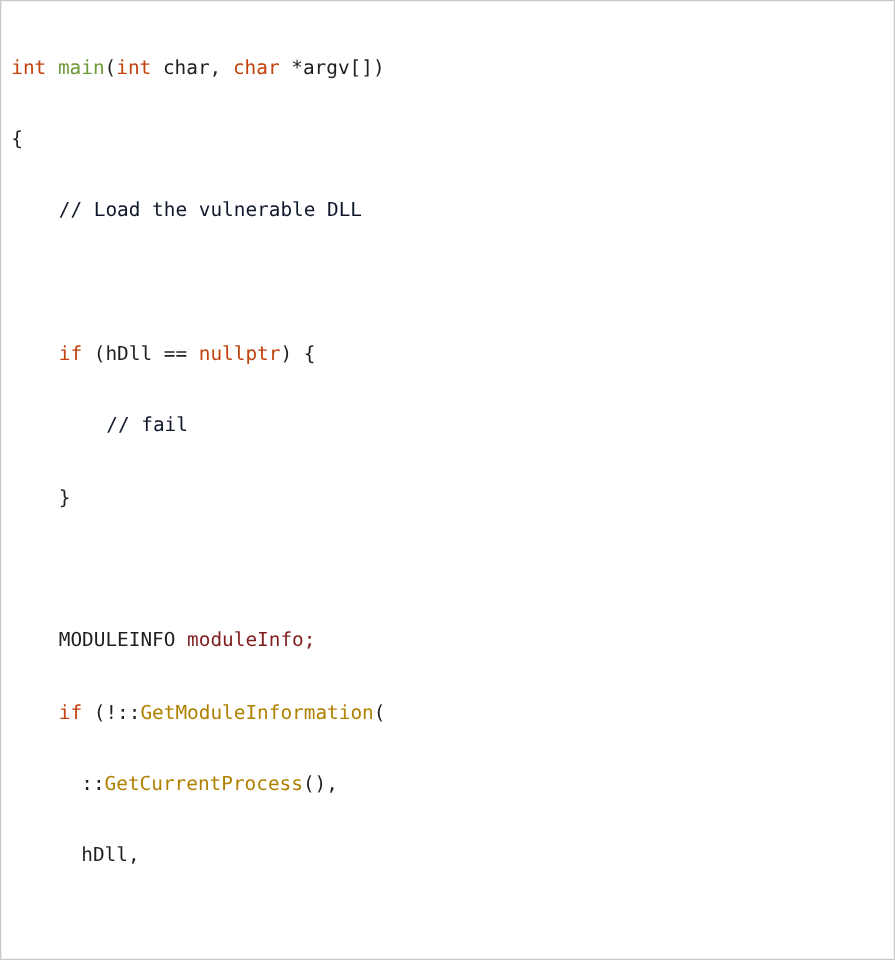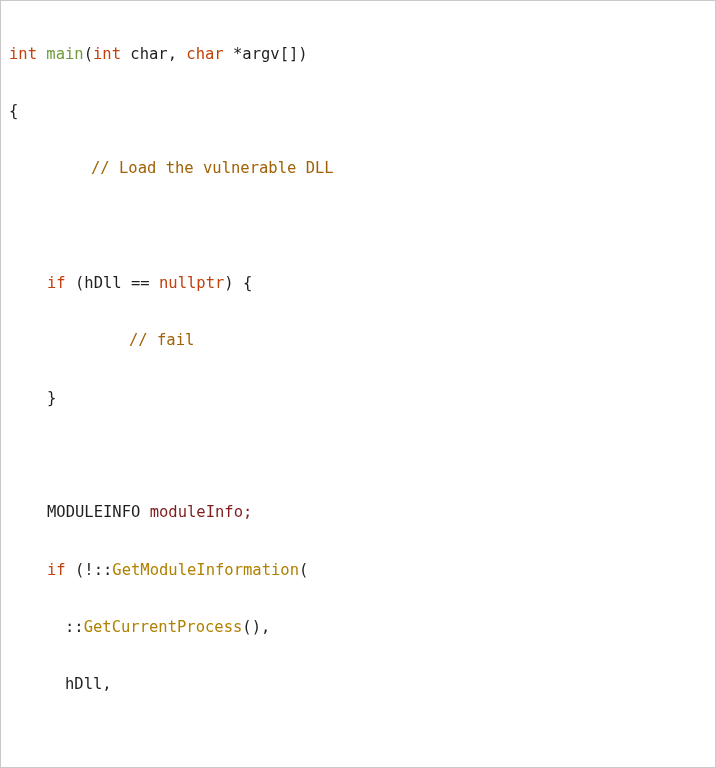--- a/index.html
+++ b/index.html
@@ -20,21 +20,21 @@
     white-space: pre;
     overflow: hidden;
   }
   .line { display: block; }     
   .fn-main { color: #6f9b3c; }    
   .call { color: #b08000; margin-top: 32px; }  
   .str { color: #c04040; }      
   .darkred { color: #7f1d1d; }
   .teal { color: #2b8a8a; }
   .blue { color: #c2410c; }
-  .green-comment { color: #a16207; margin-left: 44px; }
+  .green-comment { color: #0f172a; }
   .i1 { padding-left: 38px; }
   .i2 { padding-left: 76px; }
   .i15 { padding-left: 56px; }
 </style>
 </head>
 <body>
 
 <div class="code-box">
 <span class="line"><span class="blue">int</span><span> </span><span class="fn-main">main</span><span>(</span><span class="blue">int</span><span> char, </span><span class="blue">char</span><span> *argv[])</span></span>
 <span class="line"><span>{</span></span>

